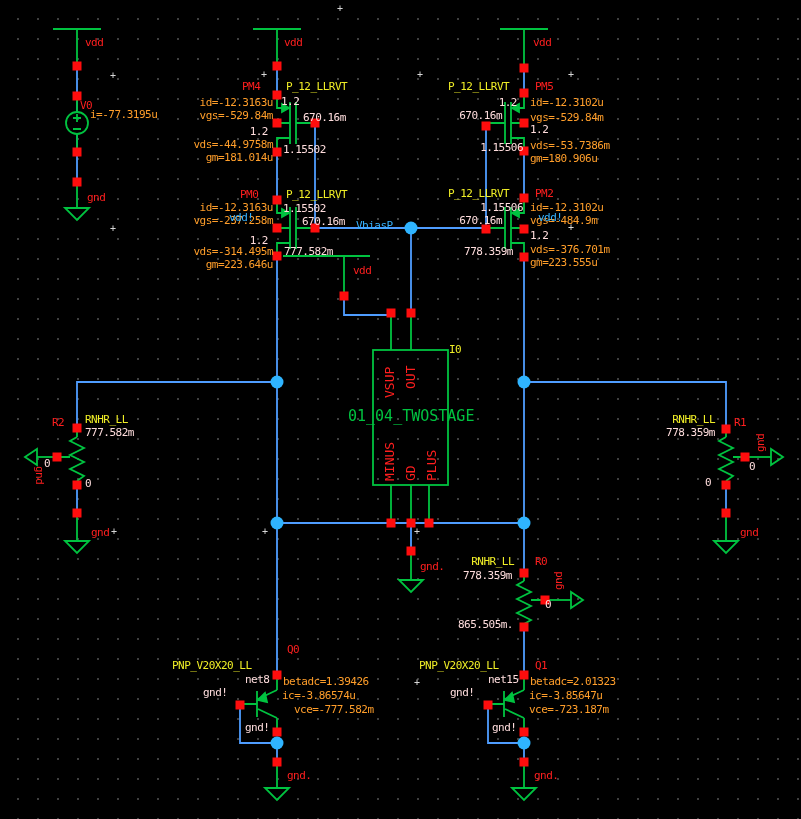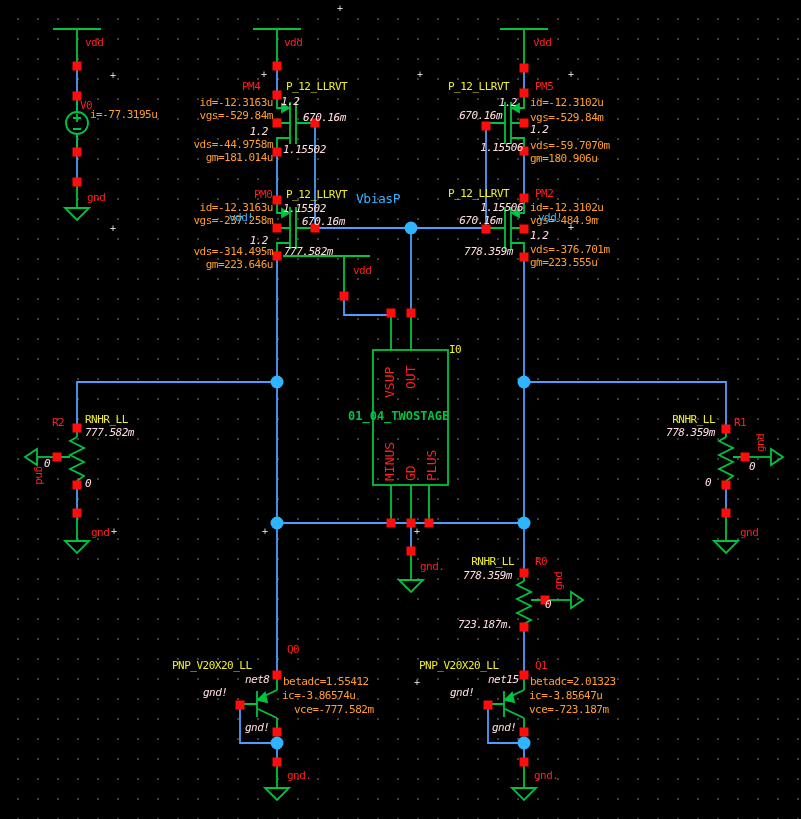--- a/index.html
+++ b/index.html
@@ -8,27 +8,27 @@
     background-color:#000;
     background-image:radial-gradient(circle,#3f3f3f 0.9px,transparent 1.3px);
     background-size:20px 20px;background-position:8px 9px;
     font-family:"DejaVu Sans Mono","Liberation Mono",monospace;
   }
   svg.layer{position:absolute;left:0;top:0;}
   .lbl{position:absolute;font-size:11px;line-height:11px;white-space:nowrap;letter-spacing:-0.5px;}
   .red{color:#ff1f1f;}
   .yel{color:#f0ee26;}
   .org{color:#ff9e2a;}
-  .wht{color:#ffdddd;font-style:italic;}
+  .wht{color:#ffdddd;}
   .blu{color:#35b2ff;}
   .grn{color:#00c340;}
   .mark{color:#d8d8d8;font-size:10px;}
   .rotm90{transform:rotate(-90deg);transform-origin:0 0;}
   .rot90{transform:rotate(90deg);transform-origin:0 0;}
-  .blockname{font-size:12px;letter-spacing:0;font-weight:bold;}
+  .blockname{font-size:15px;letter-spacing:0;}
   .pinlbl{font-size:13px;letter-spacing:0;}
 </style>
 </head>
 <body>
 
 <div id="canvas">
 
   <svg class="layer" width="801" height="819">
 
     <g stroke="#4f9dff" stroke-width="1.8" fill="none">
@@ -237,56 +237,56 @@
   <div class="lbl yel" style="left:286px;top:81px">P_12_LLRVT</div>
   <div class="lbl org" style="right:528px;top:97px">id=-12.3163u</div>
   <div class="lbl org" style="right:528px;top:110px">vgs=-529.84m</div>
   <div class="lbl org" style="right:528px;top:139px">vds=-44.9758m</div>
   <div class="lbl org" style="right:528px;top:152px">gm=181.014u</div>
   <div class="lbl wht" style="left:281px;top:96px">1.2</div>
   <div class="lbl wht" style="left:303px;top:112px">670.16m</div>
   <div class="lbl wht" style="right:533px;top:126px">1.2</div>
   <div class="lbl wht" style="left:283px;top:144px">1.15502</div>
 
-  <div class="lbl red" style="left:254px;top:189px">PM0</div>
+  <div class="lbl red" style="left:240px;top:189px">PM0</div>
   <div class="lbl yel" style="left:286px;top:189px">P_12_LLRVT</div>
   <div class="lbl org" style="right:528px;top:202px">id=-12.3163u</div>
   <div class="lbl org" style="right:528px;top:215px">vgs=-237.258m</div>
   <div class="lbl blu" style="left:229px;top:212px">vdd!</div>
   <div class="lbl wht" style="left:283px;top:203px">1.15502</div>
   <div class="lbl wht" style="left:302px;top:216px">670.16m</div>
   <div class="lbl wht" style="right:533px;top:235px">1.2</div>
   <div class="lbl org" style="right:528px;top:246px">vds=-314.495m</div>
   <div class="lbl org" style="right:528px;top:259px">gm=223.646u</div>
   <div class="lbl wht" style="left:284px;top:246px">777.582m</div>
 
   <div class="lbl yel" style="left:448px;top:81px">P_12_LLRVT</div>
   <div class="lbl red" style="left:535px;top:81px">PM5</div>
   <div class="lbl wht" style="right:284px;top:97px">1.2</div>
   <div class="lbl org" style="left:530px;top:97px">id=-12.3102u</div>
   <div class="lbl wht" style="right:299px;top:110px">670.16m</div>
   <div class="lbl org" style="left:530px;top:112px">vgs=-529.84m</div>
   <div class="lbl wht" style="left:530px;top:124px">1.2</div>
-  <div class="lbl org" style="left:530px;top:140px">vds=-59.7070m</div>
+  <div class="lbl org" style="left:530px;top:140px">vds=-53.7386m</div>
   <div class="lbl org" style="left:530px;top:153px">gm=180.906u</div>
   <div class="lbl wht" style="right:278px;top:142px">1.15506</div>
 
   <div class="lbl yel" style="left:448px;top:188px">P_12_LLRVT</div>
   <div class="lbl red" style="left:535px;top:188px">PM2</div>
   <div class="lbl wht" style="right:278px;top:202px">1.15506</div>
   <div class="lbl org" style="left:530px;top:202px">id=-12.3102u</div>
   <div class="lbl wht" style="right:299px;top:215px">670.16m</div>
   <div class="lbl org" style="left:530px;top:215px">vgs=-484.9m</div>
   <div class="lbl blu" style="left:538px;top:212px">vdd!</div>
   <div class="lbl wht" style="left:530px;top:230px">1.2</div>
   <div class="lbl org" style="left:530px;top:244px">vds=-376.701m</div>
   <div class="lbl org" style="left:530px;top:257px">gm=223.555u</div>
   <div class="lbl wht" style="right:288px;top:246px">778.359m</div>
 
-  <div class="lbl blu" style="left:356px;top:193px;font-size:13px">VbiasP</div>
+  <div class="lbl blu" style="left:356px;top:220px;font-size:11px">VbiasP</div>
   <div class="lbl red" style="left:353px;top:265px">vdd</div>
   <div class="lbl yel" style="left:449px;top:344px">I0</div>
   <div class="lbl grn blockname" style="left:348px;top:411px">01_04_TWOSTAGE</div>
   <div class="lbl red pinlbl rotm90" style="left:384px;top:398px">VSUP</div>
   <div class="lbl red pinlbl rotm90" style="left:405px;top:389px">OUT</div>
   <div class="lbl red pinlbl rotm90" style="left:384px;top:481px">MINUS</div>
   <div class="lbl red pinlbl rotm90" style="left:405px;top:481px">GD</div>
   <div class="lbl red pinlbl rotm90" style="left:426px;top:481px">PLUS</div>
   <div class="lbl red" style="left:420px;top:561px">gnd.</div>
 
@@ -304,26 +304,26 @@
   <div class="lbl red rotm90" style="left:755px;top:452px">gnd</div>
   <div class="lbl wht" style="left:749px;top:461px">0</div>
   <div class="lbl wht" style="left:705px;top:477px">0</div>
   <div class="lbl red" style="left:740px;top:527px">gnd</div>
 
   <div class="lbl yel" style="right:287px;top:556px">RNHR_LL</div>
   <div class="lbl red" style="left:535px;top:556px">R0</div>
   <div class="lbl wht" style="right:289px;top:570px">778.359m</div>
   <div class="lbl red rotm90" style="left:553px;top:590px">gnd</div>
   <div class="lbl wht" style="left:545px;top:599px">0</div>
-  <div class="lbl wht" style="right:288px;top:619px">723.187m.</div>
+  <div class="lbl wht" style="right:288px;top:619px">865.505m.</div>
 
   <div class="lbl yel" style="left:172px;top:660px">PNP_V20X20_LL</div>
   <div class="lbl red" style="left:287px;top:644px">Q0</div>
   <div class="lbl wht" style="left:245px;top:674px">net8</div>
-  <div class="lbl org" style="left:283px;top:676px">betadc=1.55412</div>
+  <div class="lbl org" style="left:283px;top:676px">betadc=1.39426</div>
   <div class="lbl org" style="left:282px;top:690px">ic=-3.86574u</div>
   <div class="lbl org" style="left:294px;top:704px">vce=-777.582m</div>
   <div class="lbl wht" style="left:203px;top:687px">gnd!</div>
   <div class="lbl wht" style="left:245px;top:722px">gnd!</div>
   <div class="lbl red" style="left:287px;top:770px">gnd.</div>
 
   <div class="lbl yel" style="left:419px;top:660px">PNP_V20X20_LL</div>
   <div class="lbl red" style="left:535px;top:660px">Q1</div>
   <div class="lbl wht" style="left:488px;top:674px">net15</div>
   <div class="lbl org" style="left:530px;top:676px">betadc=2.01323</div>

